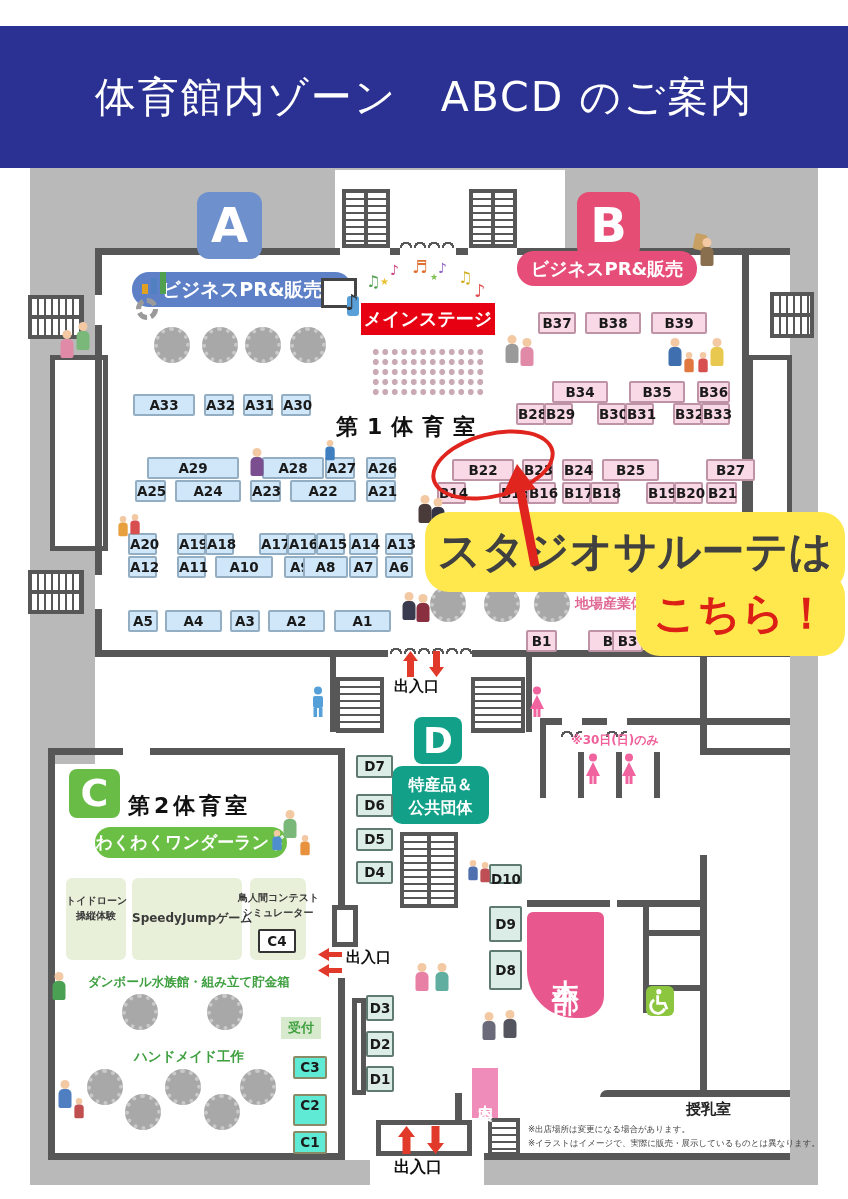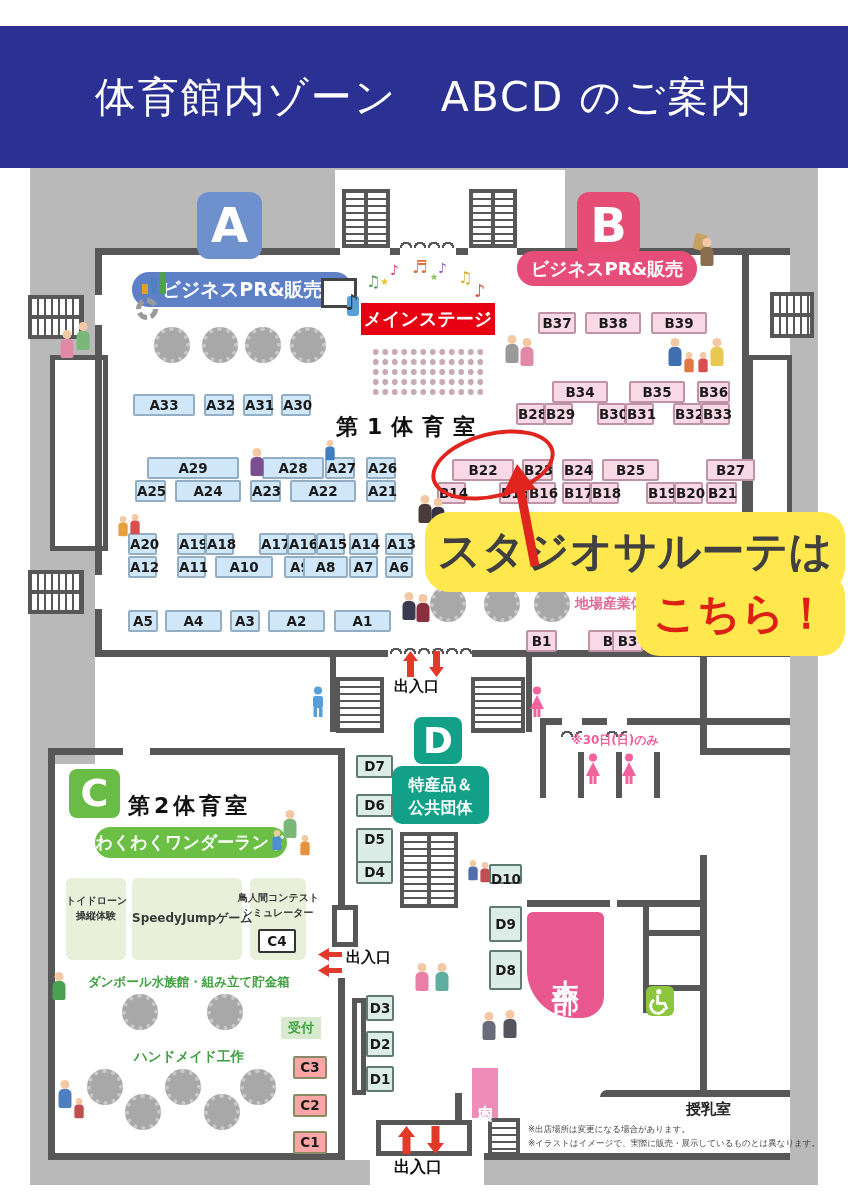--- a/index.html
+++ b/index.html
@@ -13,21 +13,21 @@
   .st{position:absolute;background:#fff;border:4px solid #575757;box-sizing:border-box;z-index:4}
   .st.h{background-image:repeating-linear-gradient(180deg,#fff 0 5px,#575757 5px 7px)}
   .st.v{background-image:repeating-linear-gradient(90deg,#fff 0 5px,#575757 5px 7px)}
   .st.railv::after{content:"";position:absolute;left:50%;top:0;bottom:0;width:4px;transform:translateX(-50%);background:#575757}
   .st.railh::after{content:"";position:absolute;top:50%;left:0;right:0;height:4px;transform:translateY(-50%);background:#575757}
   .scallop{position:absolute;height:11px;z-index:4;background-image:radial-gradient(circle at 7px 11px,#fff 4px,#575757 4px 6.5px,transparent 6.5px);background-size:14px 11px;background-repeat:repeat-x}
   .bo{position:absolute;height:22px;line-height:18px;text-align:center;font-weight:bold;font-size:13.5px;
       border:2px solid #999;box-sizing:border-box;z-index:5;border-radius:2px;color:#1a1a1a}
   .bo.a{background:#cfe7f8;border-color:#93aec2}
   .bo.b{background:#fad9e6;border-color:#bf93a6}
-  .bo.c{background:#fca5a5;border-color:#8a8a66}
+  .bo.c{background:#5eead4;border-color:#8a8a66}
   .bo.c4{background:#fff;border-color:#333}
   .bo.d{background:#dcece7;border-color:#5f7a70}
   .badge{position:absolute;color:#fff;font-weight:bold;text-align:center;z-index:5;border-radius:10px}
   .pill{position:absolute;color:#fff;font-weight:bold;text-align:center;z-index:5;border-radius:17px;white-space:nowrap}
   .rtable{position:absolute;width:28px;height:28px;border-radius:50%;background:#a8a8a8;border:4px dotted #c9c9c9;z-index:4}
   .seats{position:absolute;z-index:4;background-image:radial-gradient(#c9a9b5 2.6px,transparent 3.2px);background-size:9.5px 10px}
   .pp{position:absolute;width:13px;height:28px;z-index:6}
   .pp::before{content:"";position:absolute;top:0;left:50%;transform:translateX(-50%);width:9px;height:9px;border-radius:50%;background:#f3c9a4}
   .pp::after{content:"";position:absolute;top:9px;left:50%;transform:translateX(-50%);width:13px;height:19px;border-radius:5px 5px 2px 2px;background:var(--c)}
   .pp.sm{transform:scale(.72);transform-origin:top left}
@@ -261,21 +261,21 @@
     </g>
   </svg>
 <div class="abs" style="left:571px;top:732px;font-size:12px;font-weight:bold;color:#f0609a;z-index:6;white-space:nowrap">※30日(日)のみ</div>
 
 <div class="abs" style="left:392px;top:766px;width:97px;height:58px;background:#12a188;border-radius:10px;z-index:5;text-align:center;color:#fff;font-weight:bold;font-size:16px;line-height:1.45;padding-top:7px;box-sizing:border-box">
   <div>特産品＆</div>
   <div>公共団体</div>
 </div>
 <span class="bo d" style="left:356px;top:755px;width:37px;height:23px;line-height:19px">D7</span>
 <span class="bo d" style="left:356px;top:794px;width:37px;height:23px;line-height:19px">D6</span>
-<span class="bo d" style="left:356px;top:828px;width:37px;height:35px;line-height:19px">D5</span>
+<span class="bo d" style="left:356px;top:828px;width:37px;height:23px;line-height:19px">D5</span>
 <span class="bo d" style="left:356px;top:861px;width:37px;height:23px;line-height:19px">D4</span>
 <span class="bo d" style="left:489px;top:864px;width:33px;height:20px;line-height:26px">D10</span>
 <span class="bo d" style="left:489px;top:906px;width:33px;height:36px;line-height:32px">D9</span>
 <span class="bo d" style="left:489px;top:950px;width:33px;height:40px;line-height:36px">D8</span>
 <span class="bo d" style="left:366px;top:995px;width:28px;height:26px;line-height:22px">D3</span>
 <span class="bo d" style="left:366px;top:1031px;width:28px;height:26px;line-height:22px">D2</span>
 <span class="bo d" style="left:366px;top:1066px;width:28px;height:26px;line-height:22px">D1</span>
 
 <div class="abs vtext" style="left:527px;top:912px;width:77px;height:106px;background:#e8578d;border-radius:6px 6px 22px 48px;z-index:5;color:#fff;font-weight:bold;font-size:27px;letter-spacing:7px;display:flex;align-items:center;justify-content:center">本部</div>
 
@@ -330,21 +330,21 @@
 <div class="rtable" style="left:207px;top:994px"></div>
 <div class="glabel" style="left:134px;top:1048px;font-size:13.5px">ハンドメイド工作</div>
 <div class="rtable" style="left:87px;top:1069px"></div>
 <div class="rtable" style="left:165px;top:1069px"></div>
 <div class="rtable" style="left:240px;top:1069px"></div>
 <div class="rtable" style="left:125px;top:1094px"></div>
 <div class="rtable" style="left:204px;top:1094px"></div>
 
 <div class="abs" style="left:281px;top:1017px;width:40px;height:22px;line-height:22px;text-align:center;background:#d8eacd;color:#3fa040;font-weight:bold;font-size:13px;z-index:5">受付</div>
 <span class="bo c" style="left:293px;top:1056px;width:34px;height:23px;line-height:19px">C3</span>
-<span class="bo c" style="left:293px;top:1094px;width:34px;height:23px;line-height:19px">C2</span>
+<span class="bo c" style="left:293px;top:1094px;width:34px;height:32px;line-height:19px">C2</span>
 <span class="bo c" style="left:293px;top:1131px;width:34px;height:23px;line-height:19px">C1</span>
 
 <div class="pp" style="--c:#e08aa8;left:60px;top:330px"></div>
 <div class="pp" style="--c:#7ab87a;left:76px;top:322px"></div>
 <div class="pp" style="--c:#7a4e8f;left:250px;top:448px"></div>
 <div class="pp sm" style="--c:#3f7fbf;left:325px;top:440px"></div>
 <div class="pp" style="--c:#4a3b3b;left:418px;top:495px"></div>
 <div class="pp" style="--c:#333344;left:431px;top:498px"></div>
 <div class="pp" style="--c:#9a9a9a;left:505px;top:335px"></div>
 <div class="pp" style="--c:#e08aa8;left:520px;top:338px"></div>

